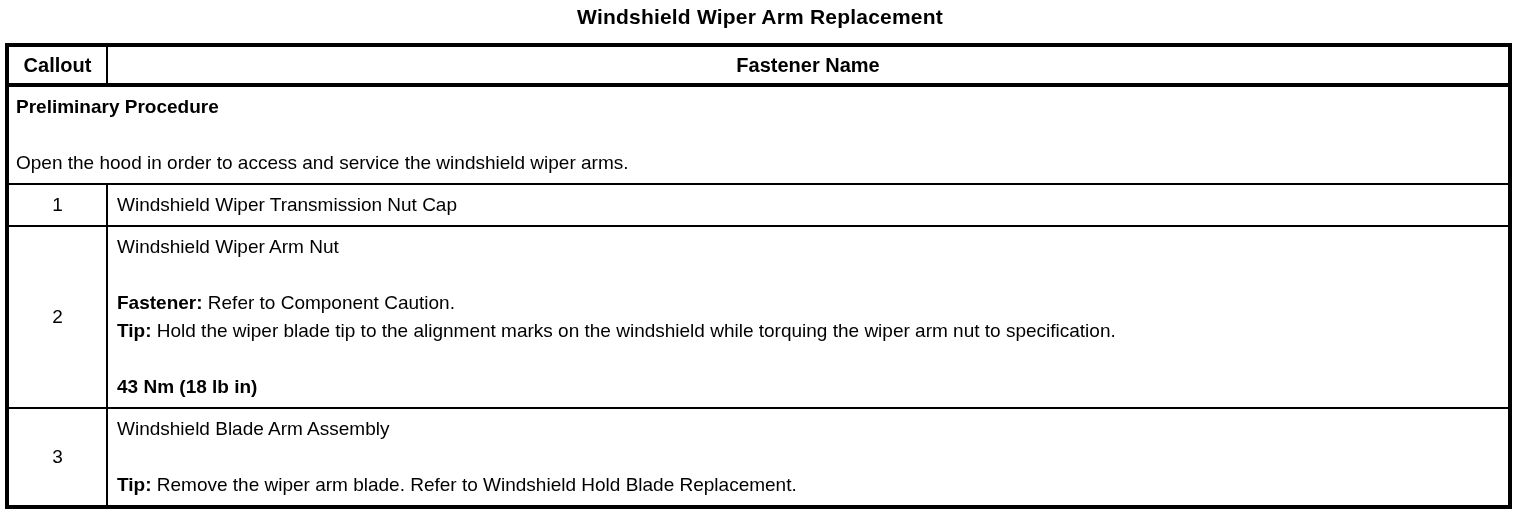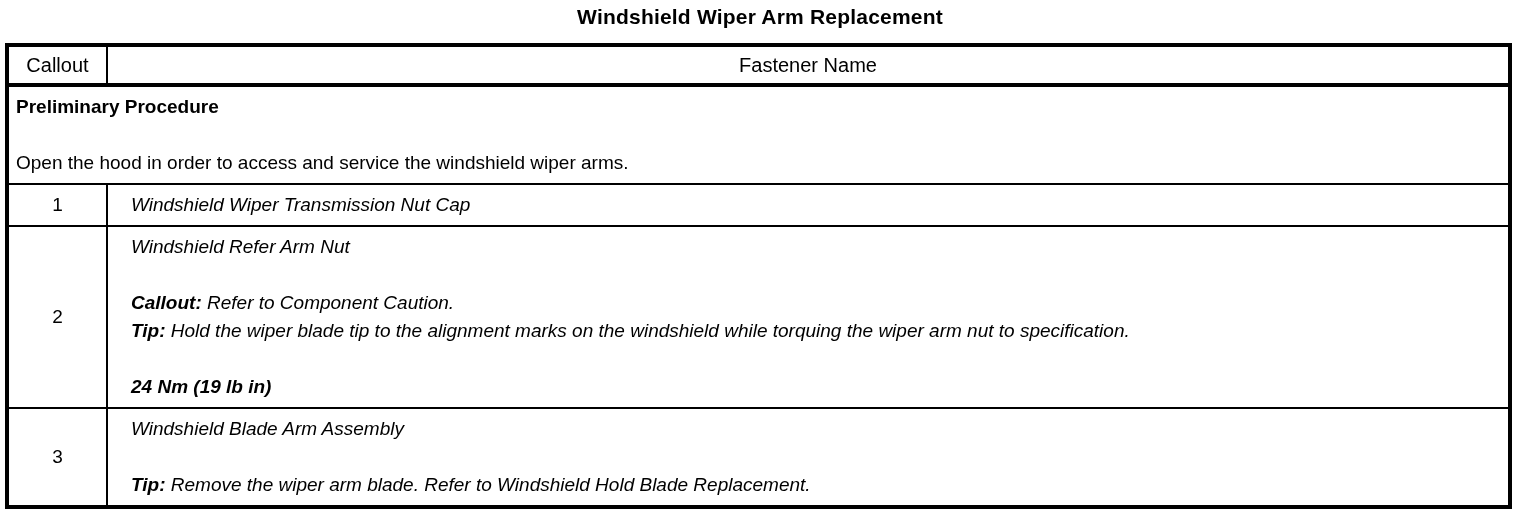--- a/index.html
+++ b/index.html
@@ -14,30 +14,30 @@
     padding-top:5px; height:43px; letter-spacing:0.2px;
   }
   table.doc-table {
     border-collapse:collapse; table-layout:fixed;
     width:1507px; margin-left:5px;
     border:4px solid #000;
   }
   .doc-table th, .doc-table td { border:2px solid #000; background:#fff; }
   tr.header-row th {
     border-bottom:4px solid #000;
-    font-size:20px; font-weight:normal;
+    font-size:20px; font-weight:bold;
     height:40px; text-align:center; vertical-align:middle;
   }
   col.callout-col { width:100px; }
   td.prelim-cell { padding:6px 7px; font-size:19px; }
   td.callout-cell {
     text-align:center; vertical-align:middle; font-size:19px;
     padding:6px 2px;
   }
-  td.component-cell { padding:6px 23px; font-size:19px; vertical-align:middle;font-style:italic; }
+  td.component-cell { padding:6px 9px; font-size:19px; vertical-align:middle; }
   .line { line-height:28px; min-height:28px; }
   .line.blank { min-height:28px; }
   .bold { font-weight:bold; }
 </style>
 </head>
 <body>
 
 <div class="page">
   <div class="title">Windshield Wiper Arm Replacement</div>
 
@@ -64,26 +64,26 @@
     <tbody id="rows-body">
         <tr>
           <td class="callout-cell">1</td>
           <td class="component-cell">
             <div class="line"><span>Windshield Wiper Transmission Nut Cap</span></div>
           </td>
         </tr>
         <tr>
           <td class="callout-cell">2</td>
           <td class="component-cell">
-            <div class="line"><span>Windshield Refer Arm Nut</span></div>
+            <div class="line"><span>Windshield Wiper Arm Nut</span></div>
             <div class="line blank"></div>
-            <div class="line"><span class="bold">Callout:</span><span> Refer to Component Caution.</span></div>
+            <div class="line"><span class="bold">Fastener:</span><span> Refer to Component Caution.</span></div>
             <div class="line"><span class="bold">Tip:</span><span> Hold the wiper blade tip to the alignment marks on the windshield while torquing the wiper arm nut to specification.</span></div>
             <div class="line blank"></div>
-            <div class="line"><span class="bold">24 Nm (19 lb in)</span></div>
+            <div class="line"><span class="bold">43 Nm (18 lb in)</span></div>
           </td>
         </tr>
         <tr>
           <td class="callout-cell">3</td>
           <td class="component-cell">
             <div class="line"><span>Windshield Blade Arm Assembly</span></div>
             <div class="line blank"></div>
             <div class="line"><span class="bold">Tip:</span><span> Remove the wiper arm blade. Refer to Windshield Hold Blade Replacement.</span></div>
           </td>
         </tr>

